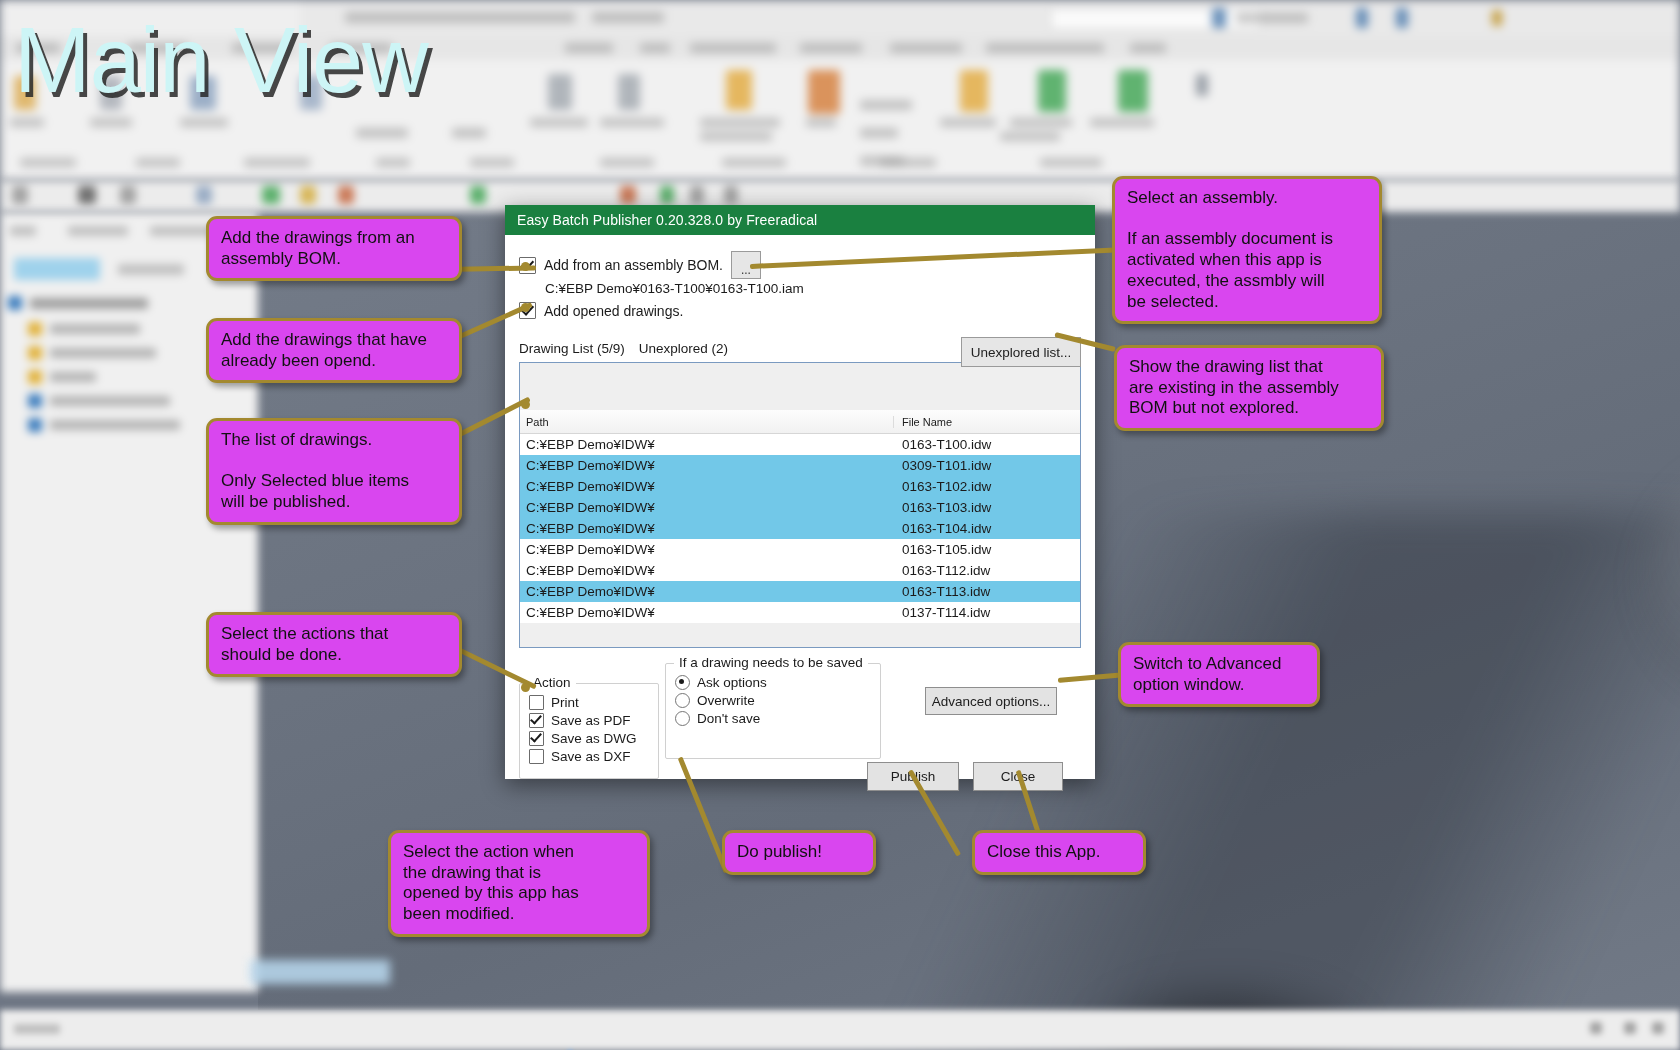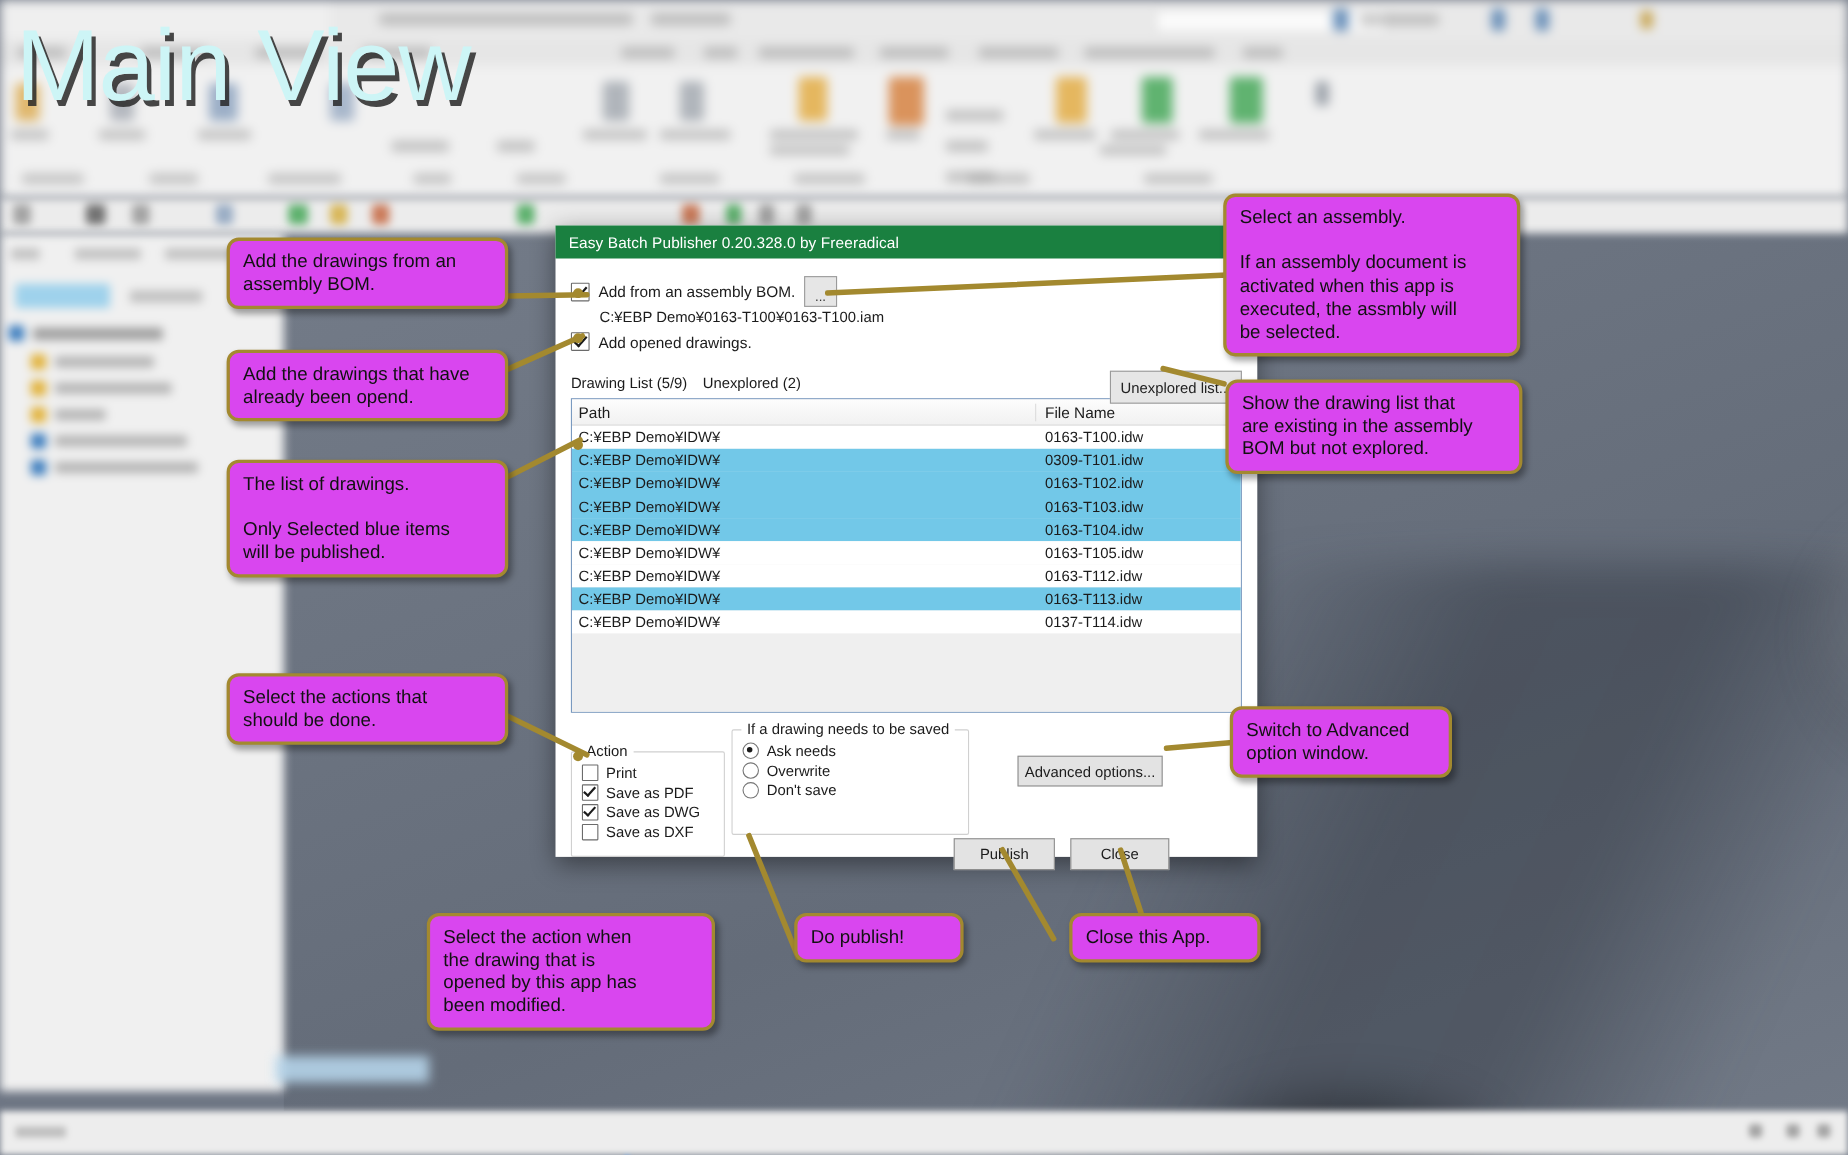--- a/index.html
+++ b/index.html
@@ -69,21 +69,21 @@
   #main-view-title{
     position:absolute;left:14px;top:14px;
     font-size:92px;line-height:1;color:#cdf5f6;
     text-shadow:4px 5px 0 rgba(40,40,40,.85);
     letter-spacing:-1px;font-weight:400;
     z-index:30;white-space:nowrap;
   }
 
   
   #dialog{
-    position:absolute;left:505px;top:205px;width:638px;height:574px;
+    position:absolute;left:505px;top:205px;width:590px;height:574px;
     background:#ffffff;
     box-shadow:0 6px 22px rgba(0,0,0,.45);
     z-index:20;
     font-size:13.5px;color:#1b1b1b;
   }
   #dialog-titlebar{
     height:30px;background:#1a8040;color:#ffffff;
     display:flex;align-items:center;padding-left:12px;
     font-size:14px;letter-spacing:.1px;
   }
@@ -113,21 +113,22 @@
   }
   #list-caption{margin-top:22px;font-size:13.5px;display:flex;gap:14px;}
 
   #drawing-list{
     margin-top:6px;border:1px solid #7a9ac0;background:#efefef;
     height:284px;overflow:hidden;
   }
   #list-head{
     display:flex;background:linear-gradient(#fdfdfd,#f1f1f1);
     border-bottom:1px solid #d6d6d6;height:23px;align-items:center;
-    font-size:14px;
+    font-size:11px;
+    margin-top:47px;
   }
   #list-head .c1{flex:1;padding-left:6px;border-right:1px solid #dcdcdc;}
   #list-head .c2{width:178px;padding-left:8px;}
   .lrow{display:flex;height:21px;align-items:center;font-size:13.5px;background:#ffffff;}
   .lrow.sel{background:#72c8e8;}
   .lrow .c1{flex:1;padding-left:6px;}
   .lrow .c2{width:178px;padding-left:8px;}
   #list-filler{background:#efefef;height:100%;}
 
   .groupbox{
@@ -398,21 +399,21 @@
             <span>Save as DXF</span>
           </div>
         </div>
     </div>
 
     <div class="groupbox" id="grp-save">
       <span class="grouplabel">If a drawing needs to be saved</span>
       <div id="save-options" style="padding-top:8px;">
           <div class="optrow">
             <span class="winradio on"></span>
-            <span>Ask needs</span>
+            <span>Ask options</span>
           </div>
           <div class="optrow">
             <span class="winradio"></span>
             <span>Overwrite</span>
           </div>
           <div class="optrow">
             <span class="winradio"></span>
             <span>Don't save</span>
           </div>
         </div>

